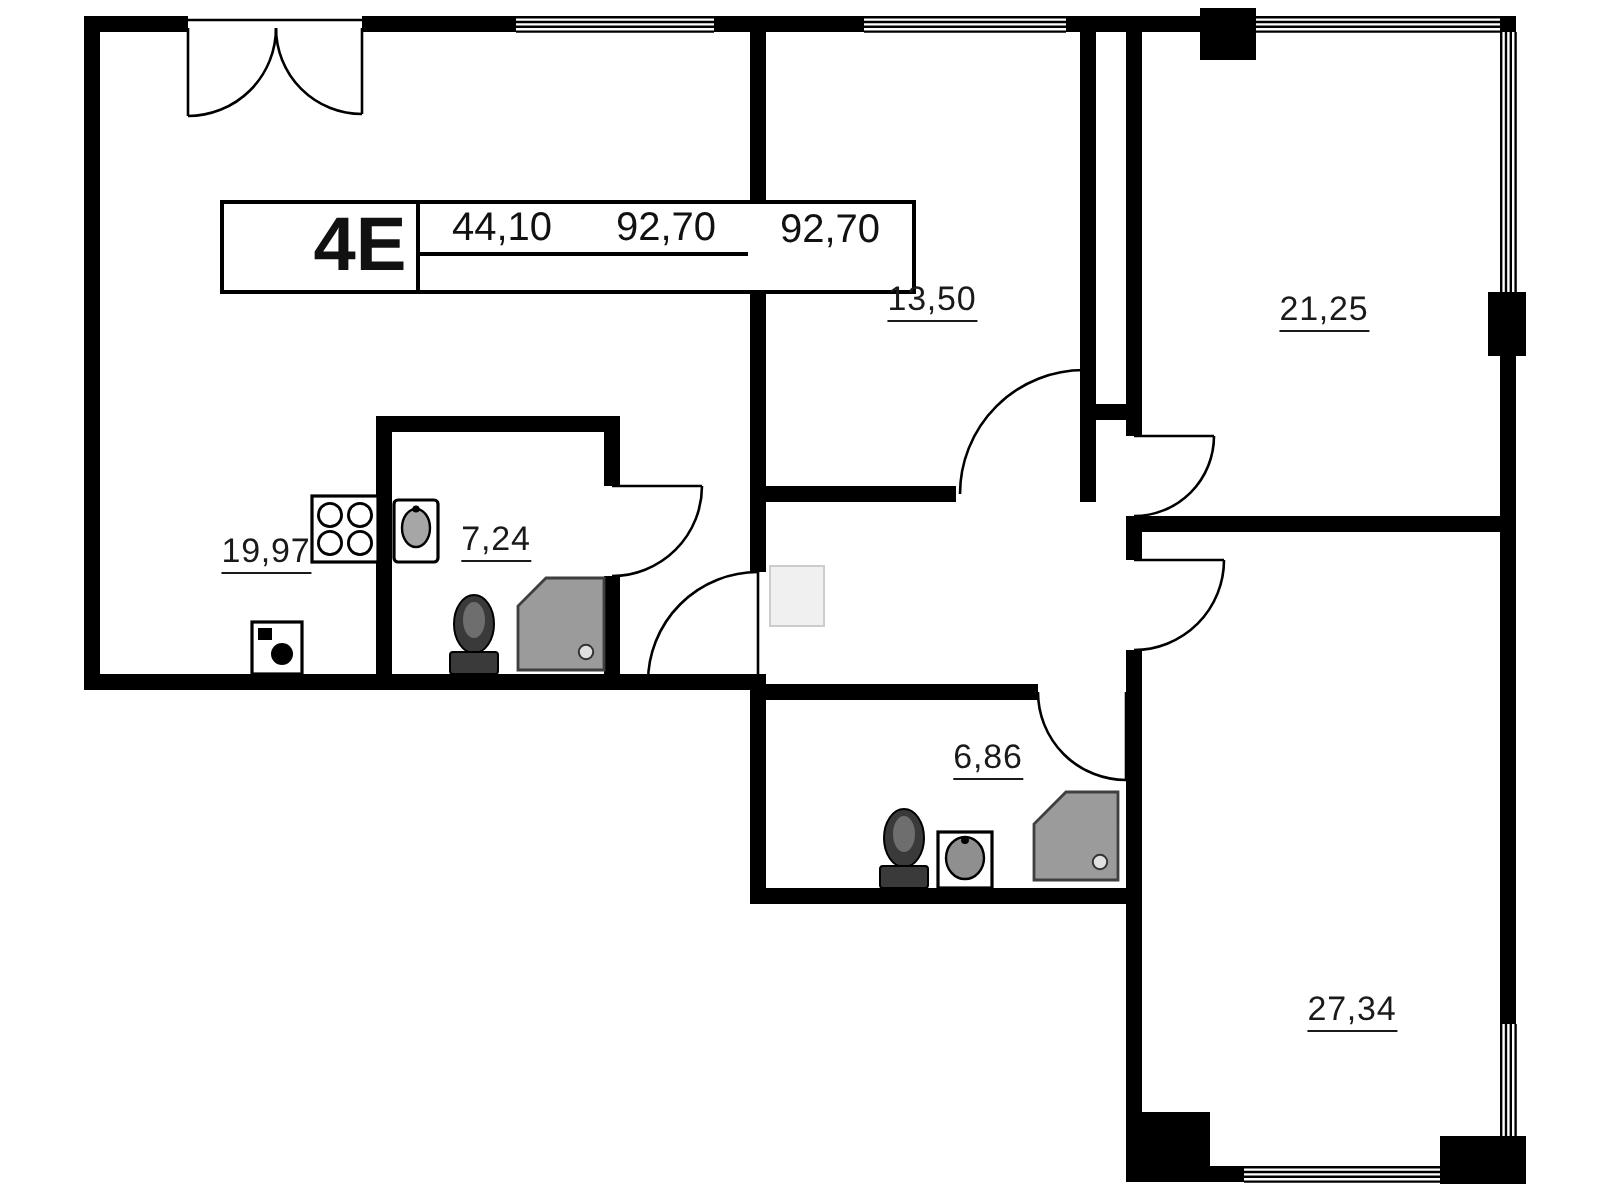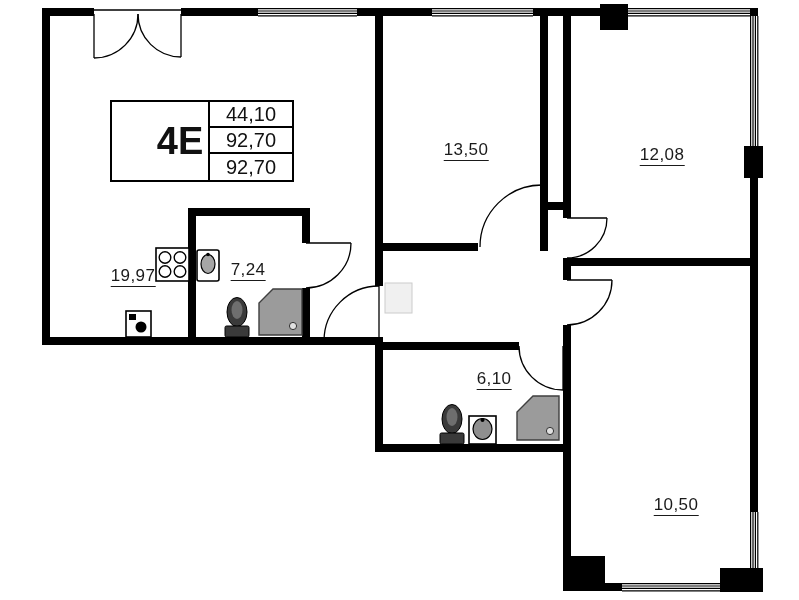--- a/index.html
+++ b/index.html
@@ -14,21 +14,21 @@
   }
   .room-label .u{border-bottom:1.3px solid #1a1a1a;padding-bottom:1px;margin-top:24px;}
   .info-box{
     position:absolute;left:110px;top:100px;display:flex;
     border:2px solid #000;background:#fff;
   }
   .unit-cell{
     width:56px;display:flex;align-items:center;justify-content:center;
     font-size:38px;font-weight:700;border-right:2px solid #000;padding-left:40px;
   }
-  .area-rows{display:flex;flex-direction:column;}
+  .area-rows{display:flex;flex-direction:row;}
   .area-row{
     width:82px;height:26px;box-sizing:border-box;display:flex;
     align-items:center;justify-content:center;font-size:20px;
     border-bottom:2px solid #000;
   }
   .area-row:last-child{border-bottom:none;}
 </style>
 </head>
 <body>
 
@@ -205,25 +205,25 @@
     </div>
   </div>
 
   <div class="room-label" style="left:133px;top:276px">
     <span class="u">19,97</span>
   </div>
   <div class="room-label" style="left:466px;top:150px">
     <span class="u">13,50</span>
   </div>
   <div class="room-label" style="left:662px;top:155px">
-    <span class="u">12,08</span>
+    <span class="u">21,25</span>
   </div>
   <div class="room-label" style="left:248px;top:270px">
     <span class="u">7,24</span>
   </div>
   <div class="room-label" style="left:494px;top:379px">
-    <span class="u">6,10</span>
+    <span class="u">6,86</span>
   </div>
   <div class="room-label" style="left:676px;top:505px">
-    <span class="u">10,50</span>
+    <span class="u">27,34</span>
   </div>
 
 </div>
 
 </body></html>

